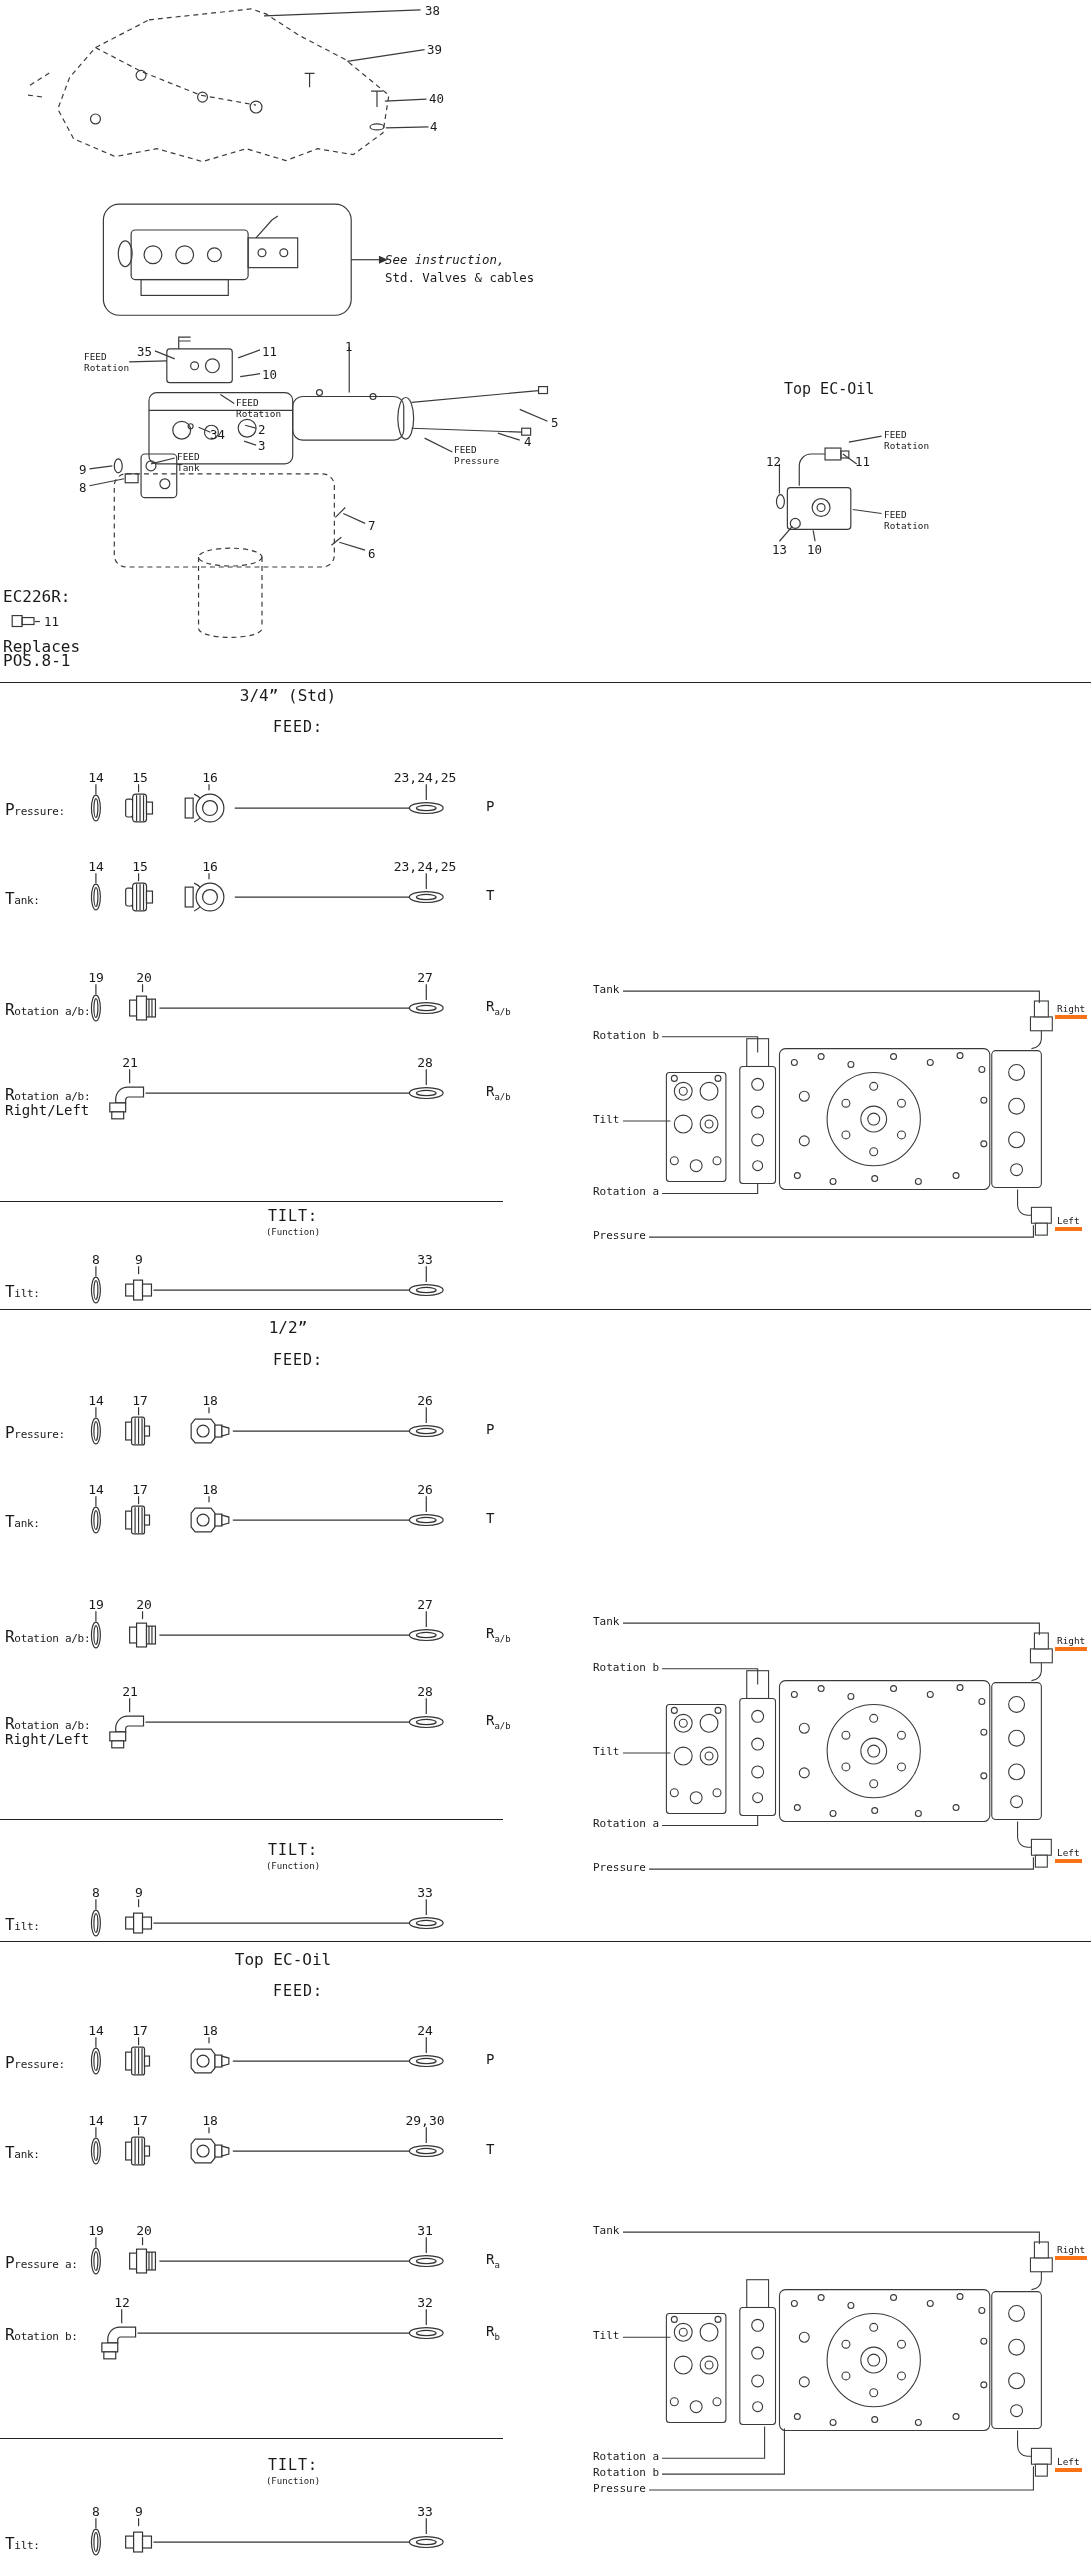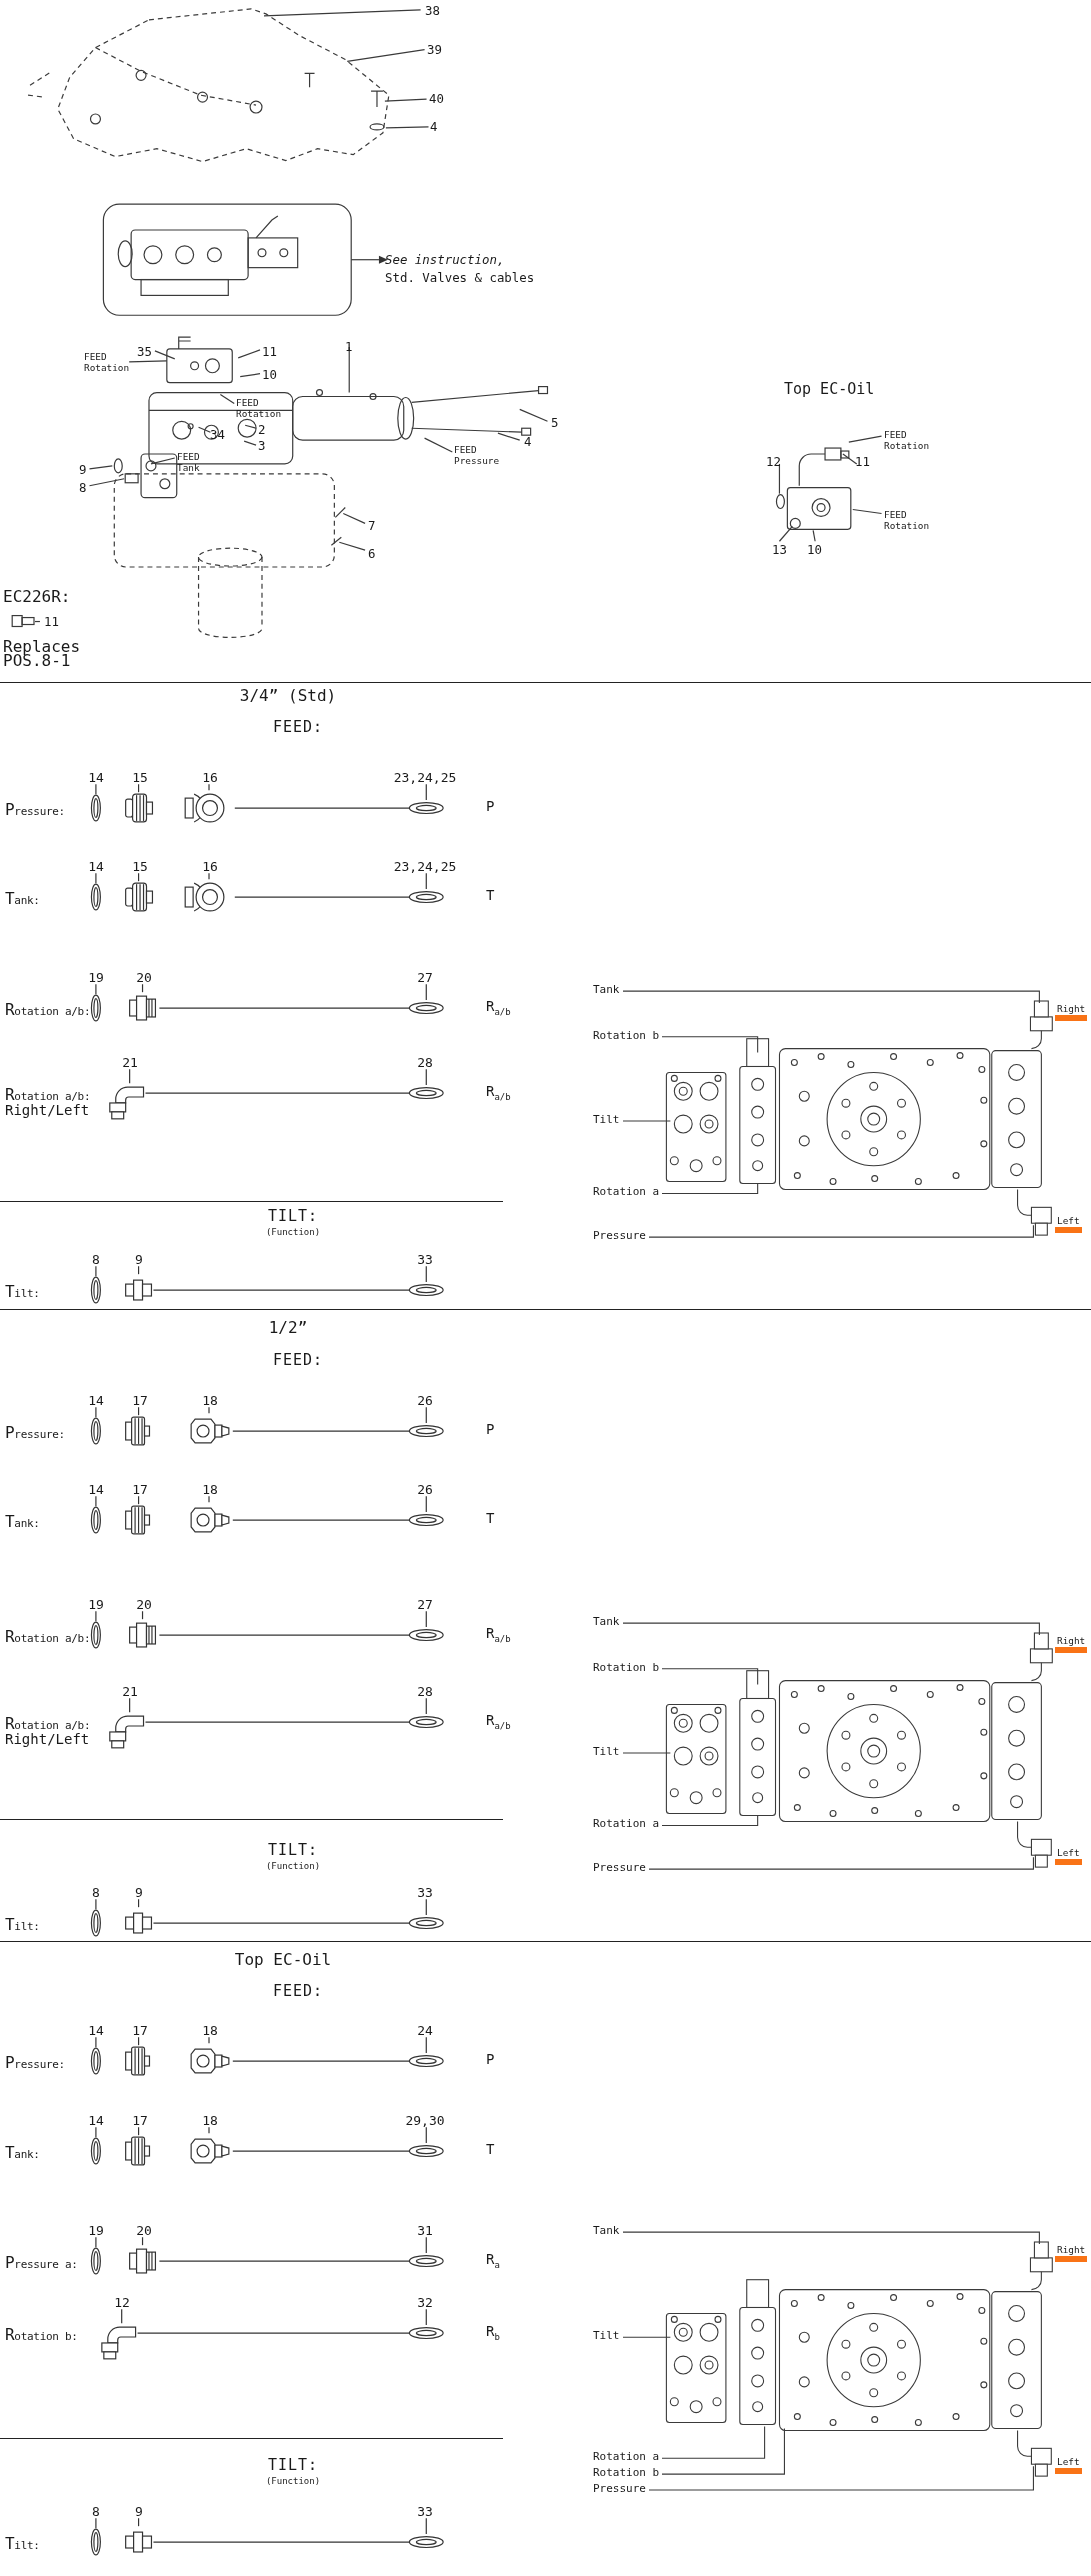--- a/index.html
+++ b/index.html
@@ -30,21 +30,21 @@
   .row-label{position:absolute;left:5px;top:30px;font-size:11px;letter-spacing:-0.3px;white-space:nowrap}
   .row-label::first-letter{font-size:16px}
   .row-sub{position:absolute;left:5px;top:47px;font-size:14px;white-space:nowrap}
   .rsvg{position:absolute;left:84px;top:14px;fill:#fff;stroke:#333;stroke-width:1.2}
   .port{position:absolute;left:486px;top:28px;font-size:14px;white-space:nowrap}
   .port sub{font-size:9px}
   
   .diagram{position:absolute;width:496px;height:298px}
   .dsvg{position:absolute;left:0;top:0;fill:#fff;stroke:#3a3a3a;stroke-width:1.1}
   .d-label{position:absolute;left:2px;font-size:11px;white-space:nowrap;background:#fff;padding:0 3px 0 0}
-  .d-side{position:absolute;left:464px;font-size:9.4px;white-space:nowrap;border-bottom:6px solid #f97316;padding:0 2px 1px 2px}
+  .d-side{position:absolute;left:464px;font-size:9.4px;white-space:nowrap;border-bottom:4px solid #f97316;padding:0 2px 1px 2px}
   
   .xsvg{position:absolute;left:0;top:0}
   .xsvg .dash{fill:none;stroke:#3a3a3a;stroke-width:1.2;stroke-dasharray:5 4}
   .xsvg .solid{fill:none;stroke:#3a3a3a;stroke-width:1.2}
   .xsvg .fillk{fill:#333;stroke:none}
 </style>
 </head>
 <body>
 
 <svg width="0" height="0" style="position:absolute" aria-hidden="true">

